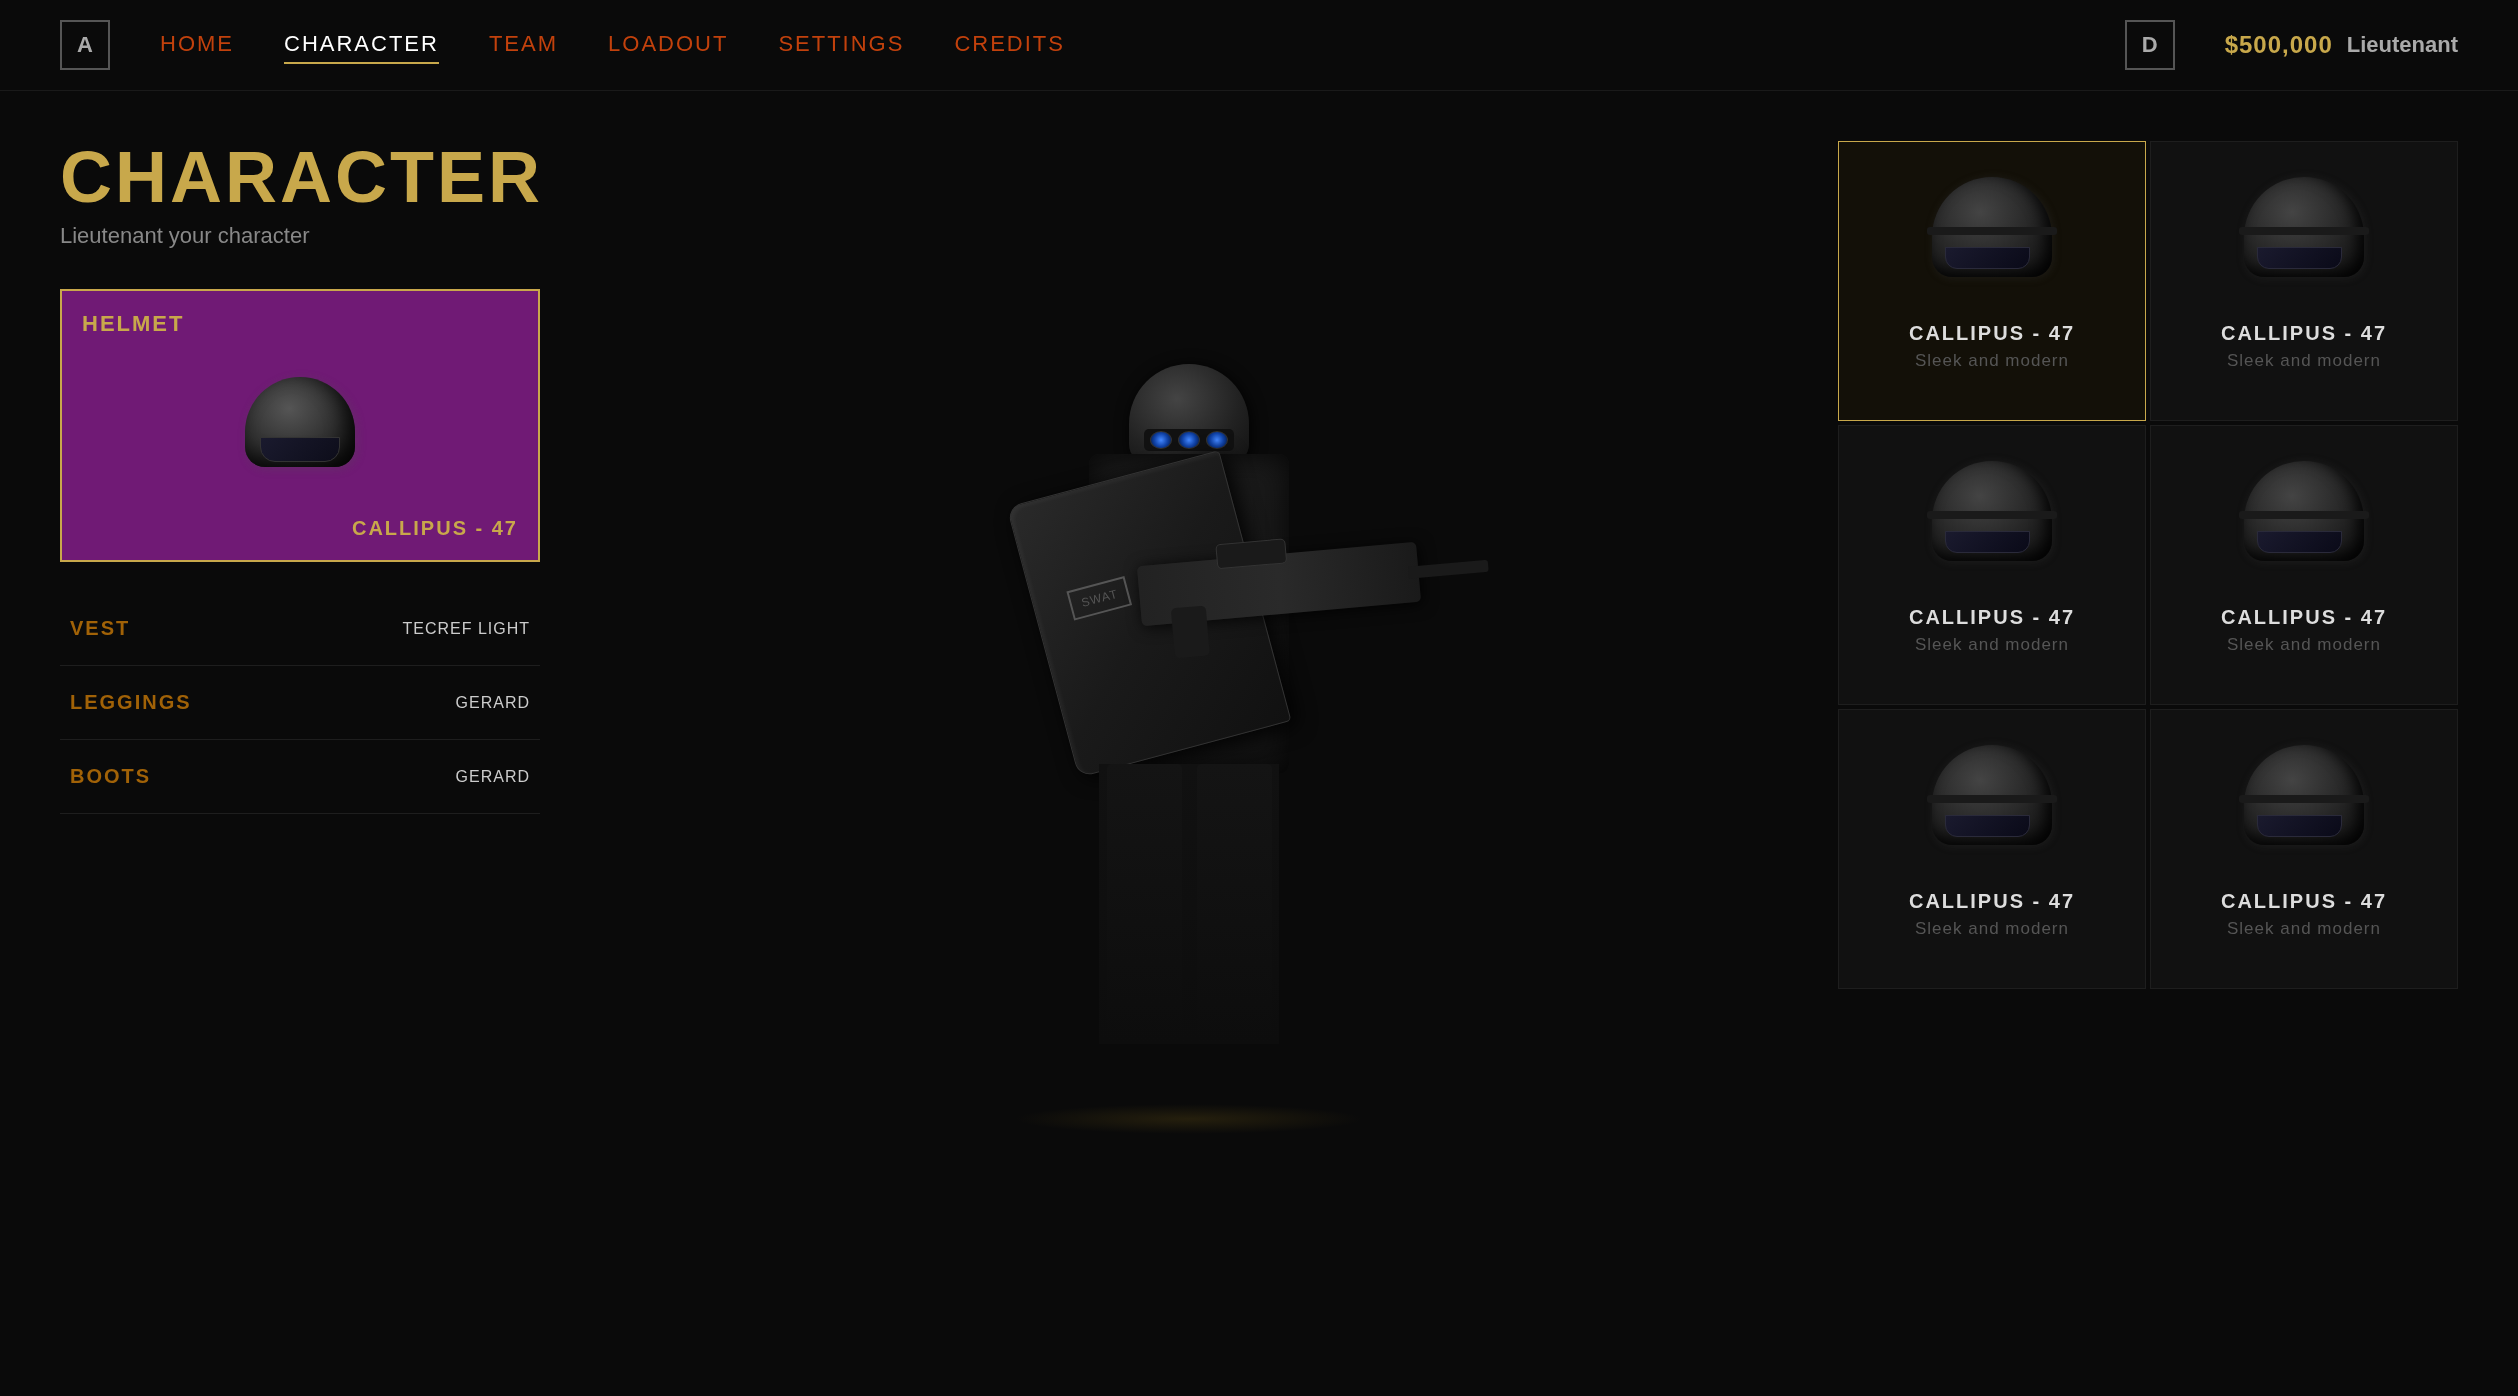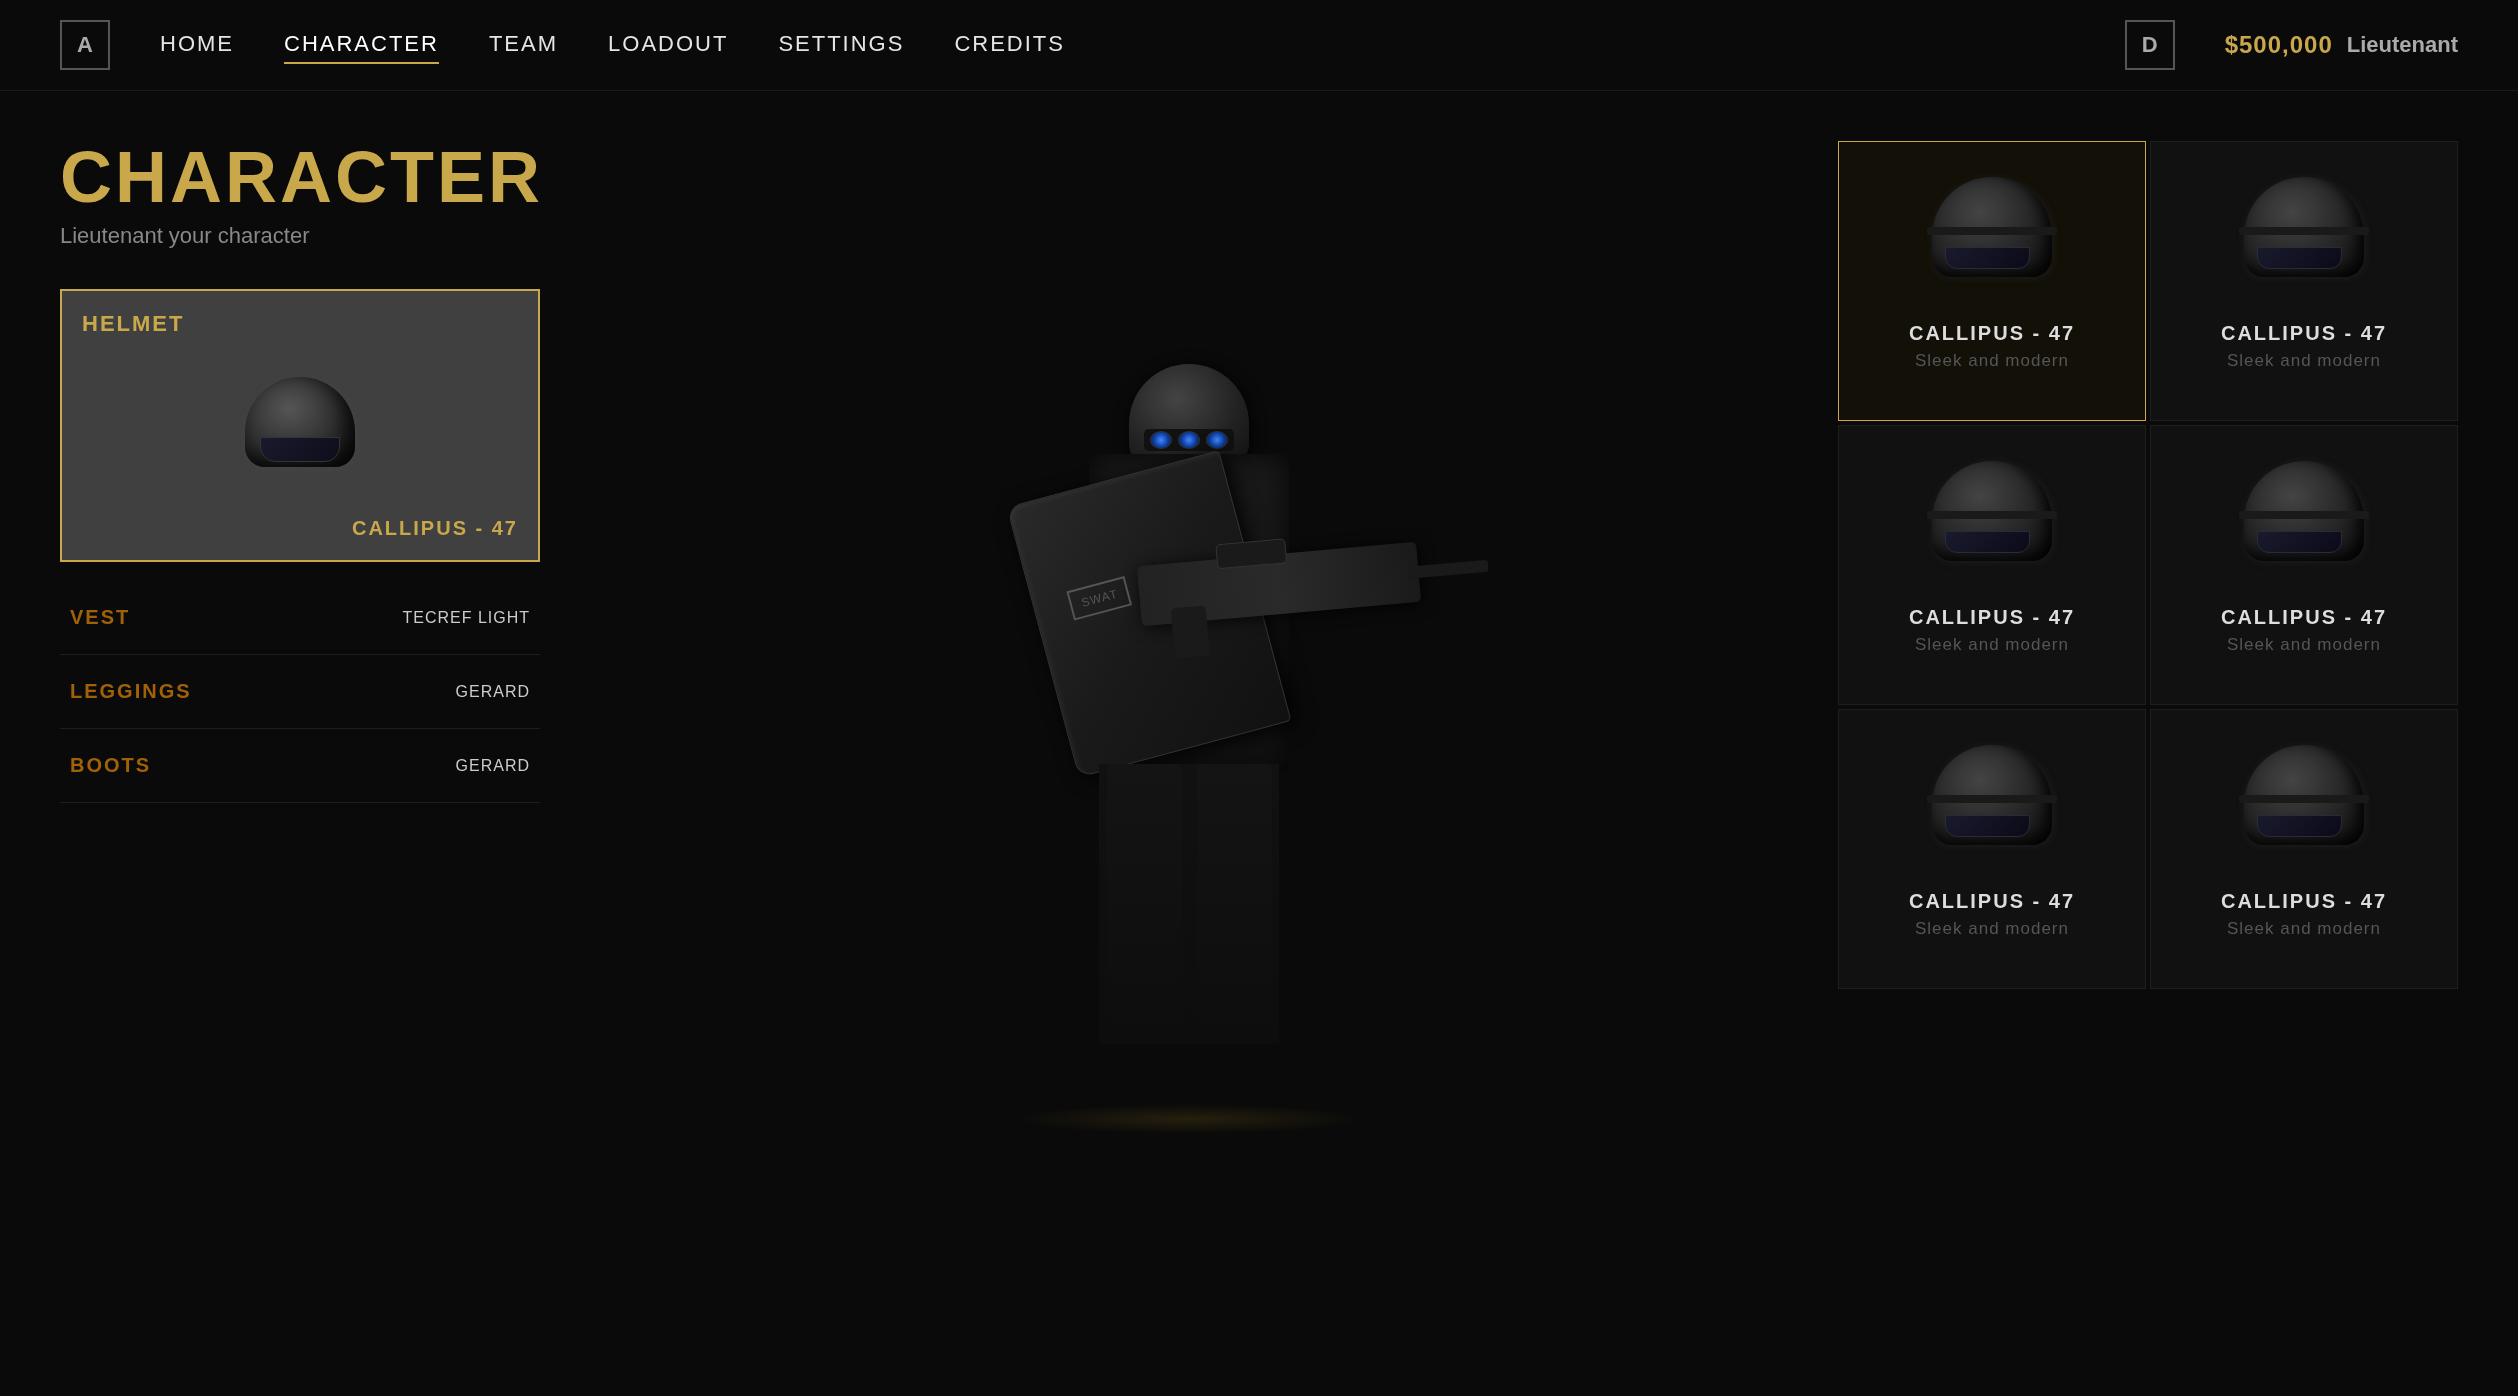--- a/index.html
+++ b/index.html
@@ -35,21 +35,21 @@
       font-weight: bold;
     }
 
     .nav-items {
       display: flex;
       gap: 50px;
       flex: 1;
     }
 
     .nav-item {
-      color: #e5e5e5;
+      color: #c2410c;
       font-size: 22px;
       letter-spacing: 2px;
       text-transform: uppercase;
       cursor: pointer;
       padding: 5px 0;
     }
 
     .nav-item.active {
       color: #fff;
       border-bottom: 2px solid #c8a84b;
@@ -101,23 +101,23 @@
     .page-subtitle {
       color: #888;
       font-size: 22px;
       margin-top: 10px;
       margin-bottom: 40px;
     }
 
     
     .helmet-card {
       border: 2px solid #c8a84b;
-      background: #404040;
+      background: #701a75;
       padding: 20px;
-      margin-bottom: 19px;
+      margin-bottom: 30px;
       position: relative;
     }
 
     .helmet-card-label {
       color: #c8a84b;
       font-size: 22px;
       font-weight: bold;
       letter-spacing: 2px;
     }
 

